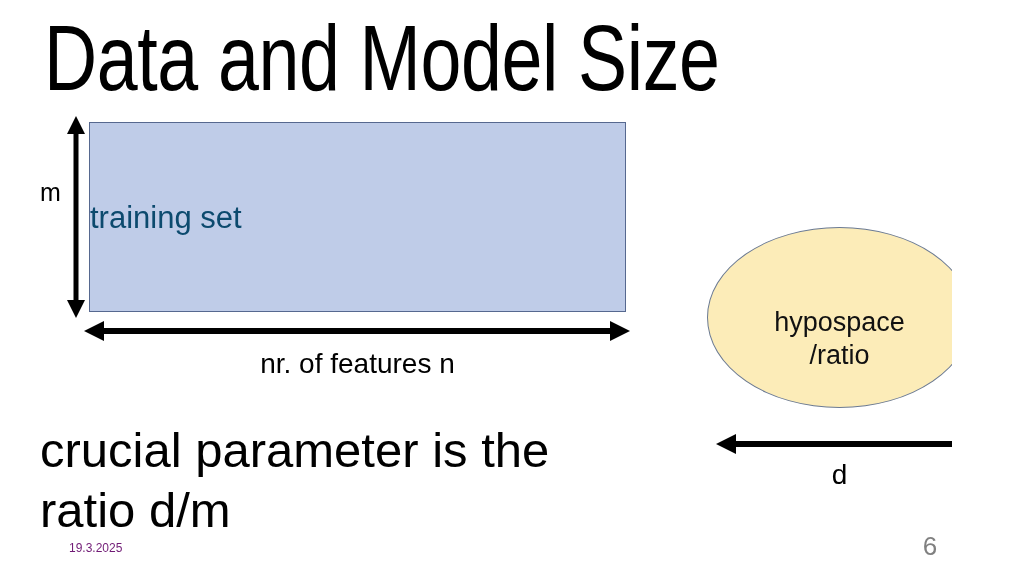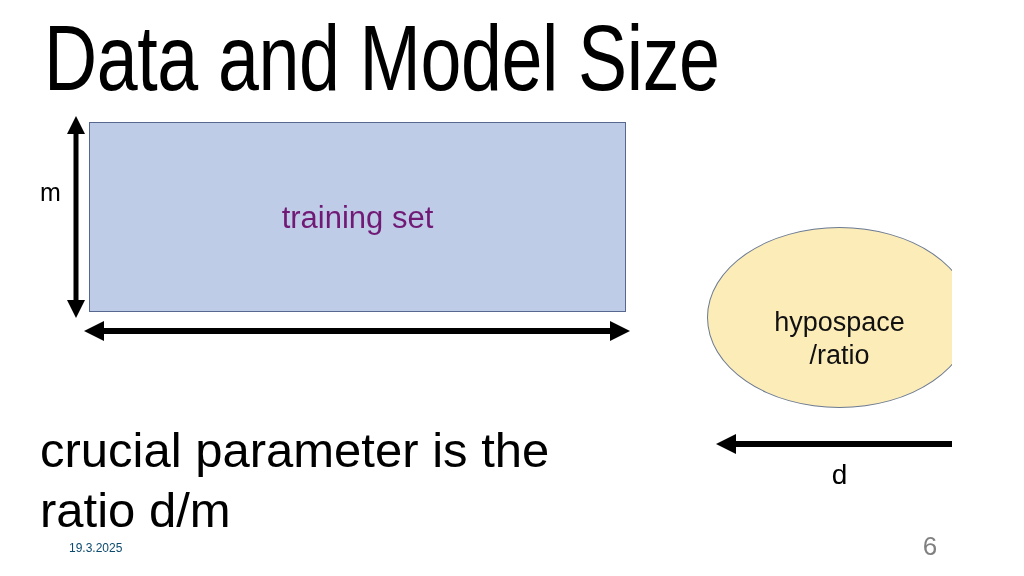--- a/index.html
+++ b/index.html
@@ -43,24 +43,24 @@
     height: 190px;
     background: #bfcce8;
     border: 1px solid #56688f;
     box-sizing: border-box;
   }
   #training-rect-label {
     position: absolute;
     left: 0;
     right: 0;
     top: 78px;
-    text-align: center;
+    text-align: left;
     font-size: 31px;
     line-height: 34px;
-    color: #701a75;
+    color: #0c4a6e;
   }
 
   
   #m-arrow {
     position: absolute;
     left: 58px;
     top: 116px;
     width: 36px;
     height: 202px;
   }
@@ -146,21 +146,21 @@
     color: #000000;
   }
 
   
   #slide-date {
     position: absolute;
     left: 69px;
     top: 541px;
     font-size: 12px;
     line-height: 15px;
-    color: #0c4a6e;
+    color: #701a75;
   }
   #slide-number {
     position: absolute;
     left: 910px;
     top: 531px;
     width: 40px;
     text-align: center;
     font-size: 26px;
     line-height: 30px;
     color: #808080;
@@ -186,20 +186,21 @@
     <div id="training-rect-label">training set</div>
   </div>
 
   <div id="n-arrow">
     <svg width="546" height="26" viewBox="0 0 546 26" aria-hidden="true">
       <line x1="14" y1="13" x2="532" y2="13" stroke="#000000" stroke-width="6"></line>
       <polygon points="0,13 20,3 20,23" fill="#000000"></polygon>
       <polygon points="546,13 526,3 526,23" fill="#000000"></polygon>
     </svg>
   </div>
+  <div id="n-label">nr. of features n</div>
 
   <div id="body-text">crucial parameter is the ratio d/m</div>
 
   <div id="hypospace-ellipse">
     <div id="hypospace-label">
       <span>hypospace</span>
       <span class="line2">/ratio</span>
     </div>
   </div>
 

